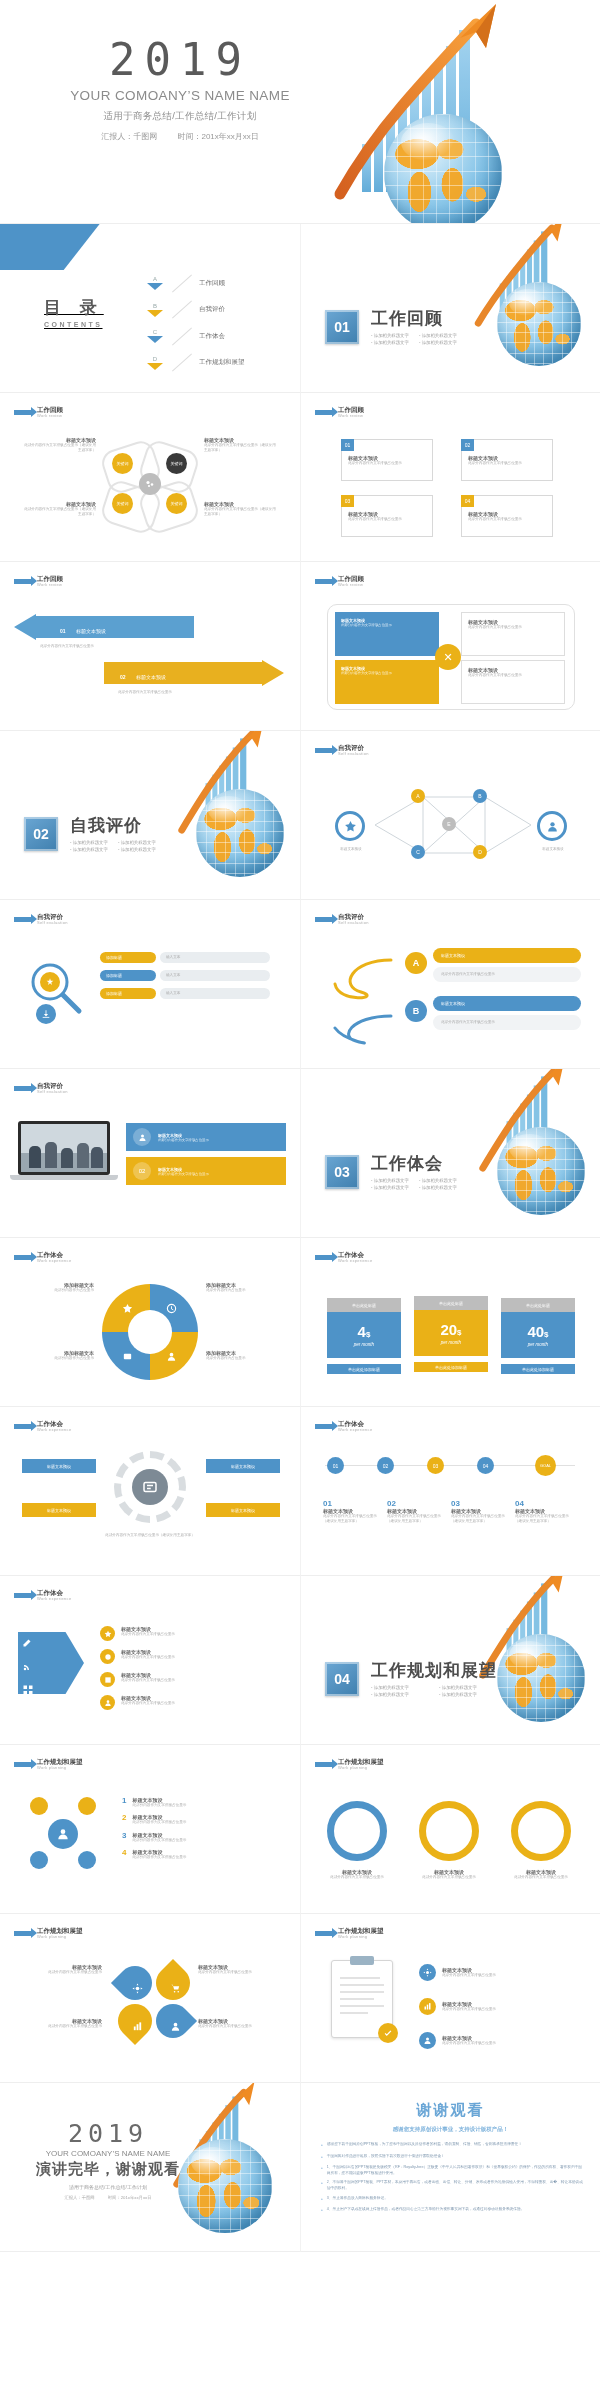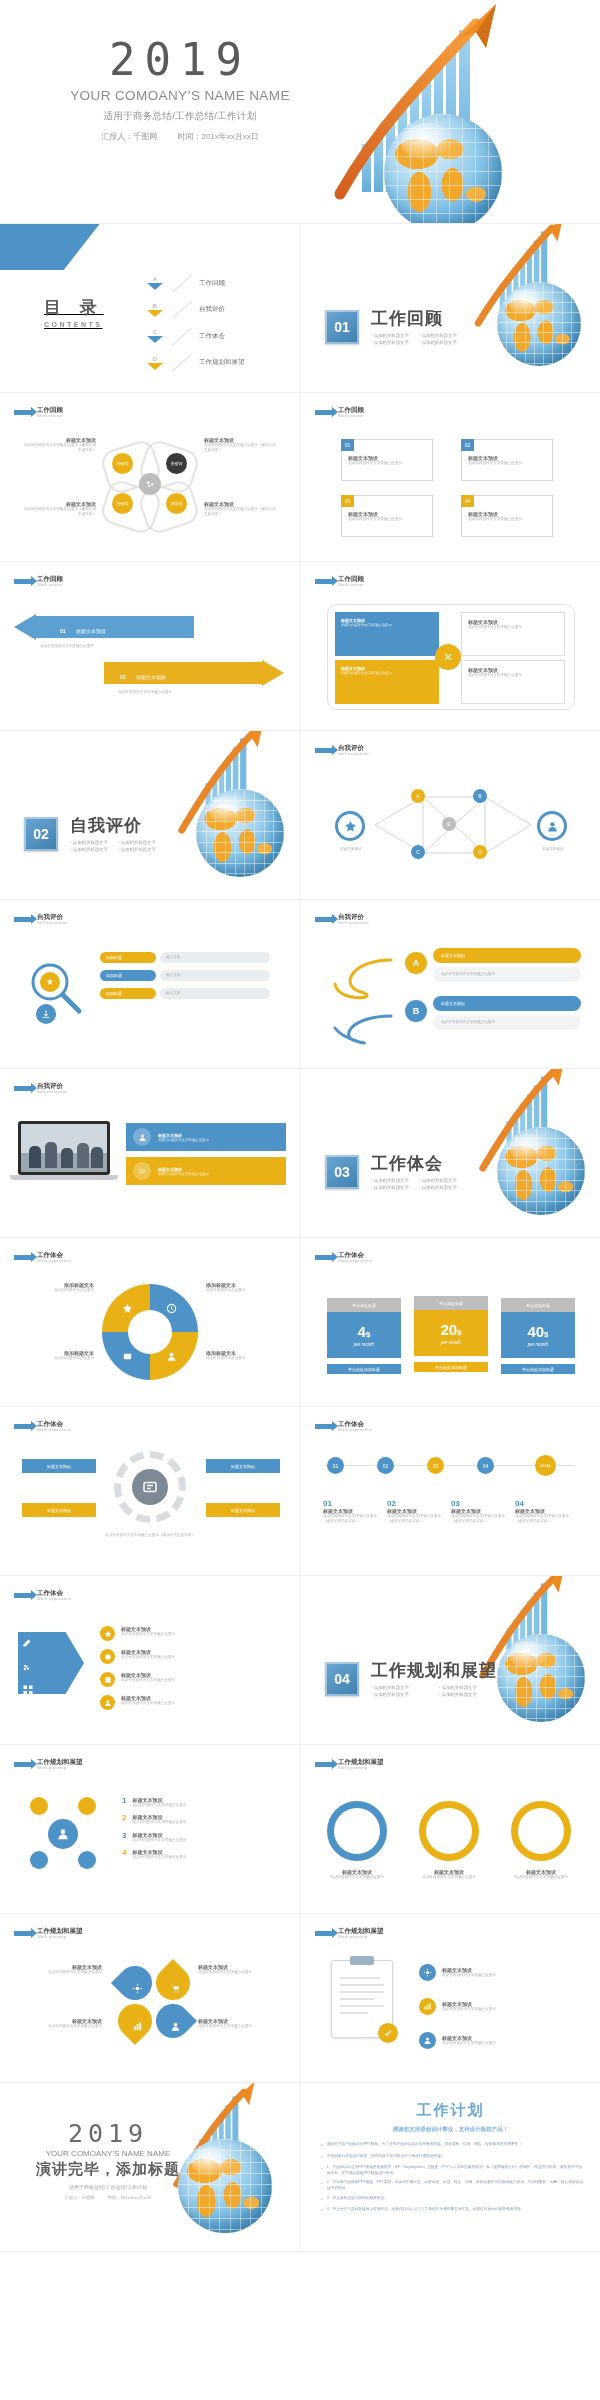--- a/index.html
+++ b/index.html
@@ -1187,31 +1187,31 @@
           <path d="M56 198 C 74 168, 92 138, 112 110 S 154 54, 180 28" stroke="#e8872a" stroke-width="12" fill="none" stroke-linecap="round"></path>
           <path d="M164 42 L200 8 L190 52 L180 36 Z" fill="#ef8b23"></path>
         </svg>
         <div class="globe" style="left:38px; top:62px; width:94px; height:94px;">
           <div class="gloss"></div>
         </div>
       </div>
       <div class="fin-text">
         <div class="fin-year">2019</div>
         <div class="fin-en">YOUR COMOANY’S NAME NAME</div>
-        <div class="fin-cn">演讲完毕，添加标题</div>
+        <div class="fin-cn">演讲完毕，谢谢观看</div>
         <div class="fin-sub">适用于商务总结/工作总结/工作计划</div>
         <div class="fin-meta">
           <span>汇报人：千图网</span>
           <span>时间：201x年xx月xx日</span>
         </div>
       </div>
     </div>
 
     <div class="slide right">
-      <div class="cp-title">工作计划</div>
+      <div class="cp-title">谢谢观看</div>
       <div class="cp-sub">感谢您支持原创设计事业，支持设计版权产品！</div>
       <div class="cp-list">
         <div class="cp-li">
           <span class="cp-dot">•</span>
           <span class="cp-tx">感谢您下载千图网原创PPT模板，为了您和千图网以及原创作者的利益，请勿复制、传播、销售，否则将承担法律责任！</span>
         </div>
         <div class="cp-li">
           <span class="cp-dot">•</span>
           <span class="cp-tx">千图网将对作品进行维权，按照传播下载次数进行十倍进行索取赔偿金！</span>
         </div>

